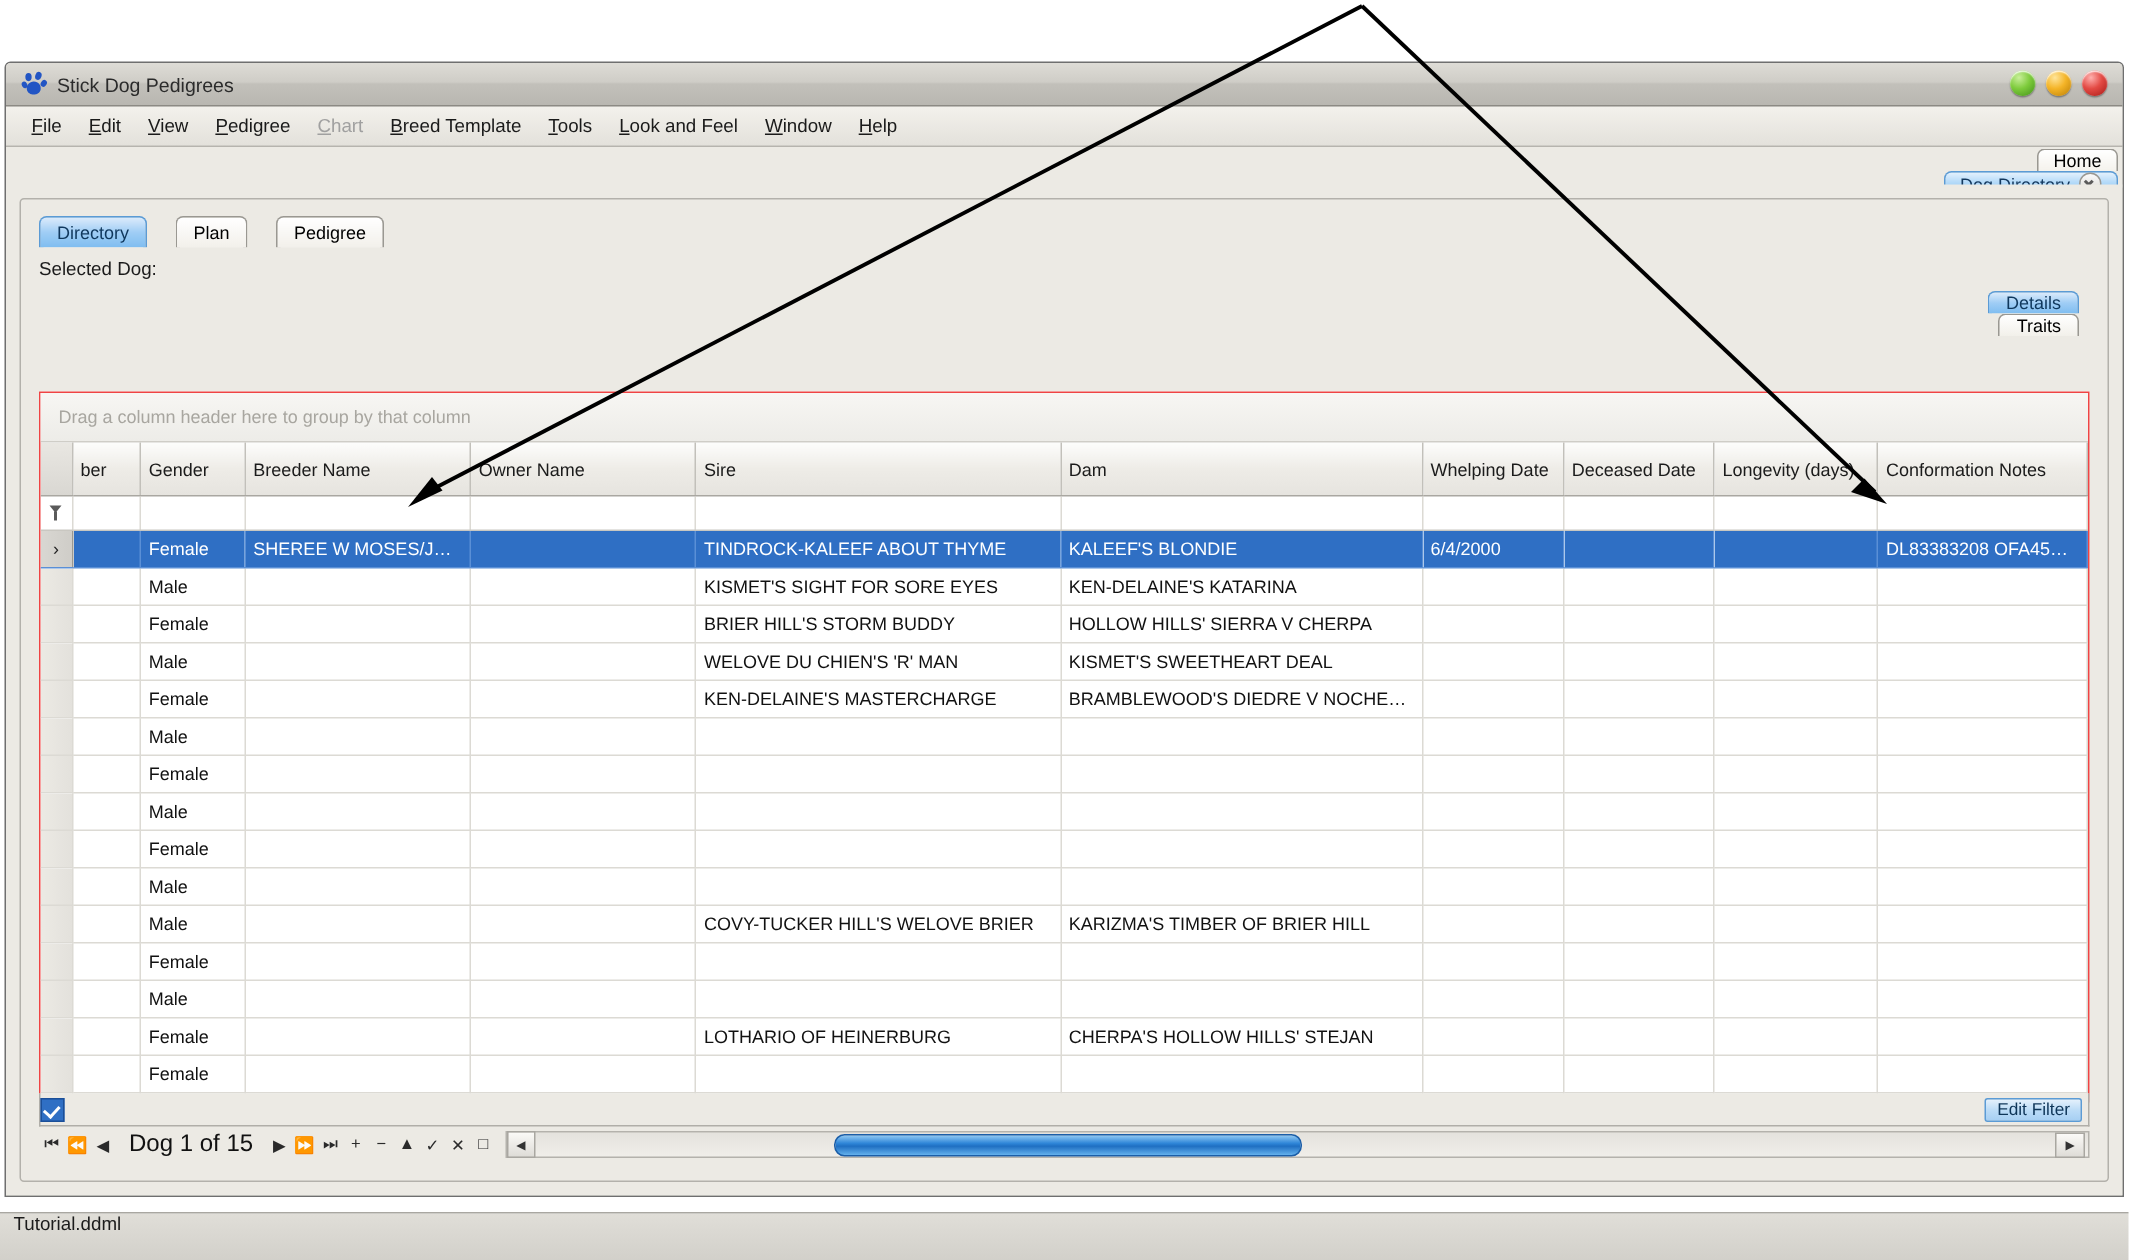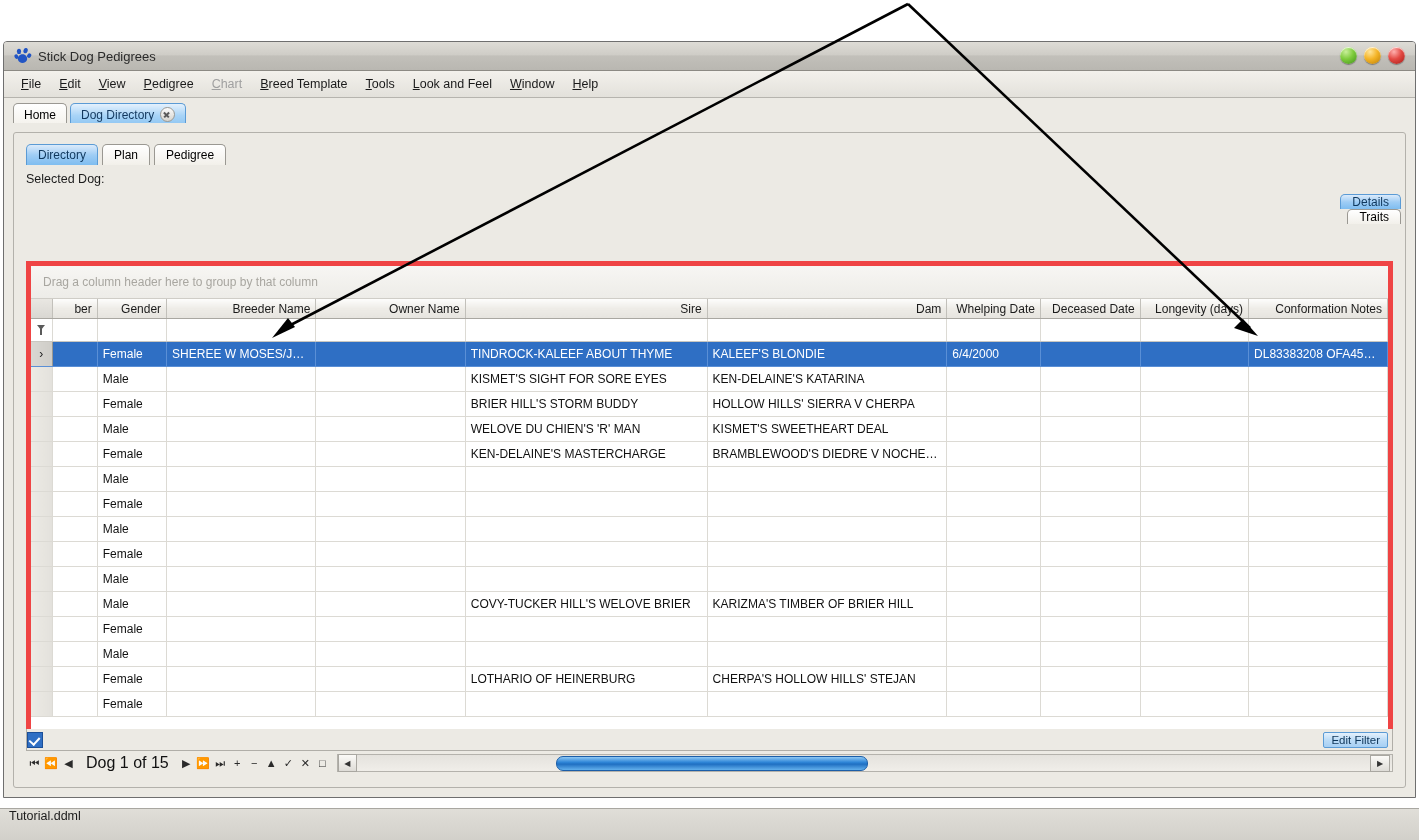--- a/index.html
+++ b/index.html
@@ -37,21 +37,21 @@
     background:linear-gradient(to bottom,#f3f1ec 0%,#e3e1db 100%);
     border-bottom:1px solid #b6b4ae;
     display:flex;align-items:center;padding-left:8px;
   }
   .menu-item{padding:3px 9px;font-size:12.5px;color:#1a1a1a;cursor:default;border-radius:2px;white-space:nowrap;}
   .menu-item.disabled{color:#a0a0a0;}
   .menu-item u{text-decoration:underline;}
   
   #tabstrip{
     height:26px;background:#eceae4;display:flex;align-items:flex-end;
-    padding-left:9px;border-bottom:1px solid #b9b7b1;
+    padding-left:9px;border-bottom:1px solid #b9b7b1;flex-direction:column;
   }
   .wtab{
     height:21px;display:flex;align-items:center;gap:6px;
     padding:0 10px;margin-right:3px;font-size:12px;
     border:1px solid #9a9892;border-bottom:none;border-radius:5px 5px 0 0;
     background:linear-gradient(to bottom,#ffffff 0%,#f4f2ec 100%);
     cursor:default;position:relative;top:1px;
   }
   .wtab.active{
     background:linear-gradient(to bottom,#e4f1fd 0%,#a8d4f7 55%,#8fc6f2 100%);
@@ -67,49 +67,49 @@
   }
   .tabclose:before{transform:rotate(45deg);} .tabclose:after{transform:rotate(-45deg);}
   
   #content{position:absolute;left:0;top:81px;right:0;bottom:0;background:#eceae4;padding:9px;box-sizing:border-box;}
   #panel{
     position:absolute;left:9px;top:9px;right:9px;bottom:9px;
     border:1px solid #b3b1ab;border-radius:3px;background:#eceae4;box-sizing:border-box;
   }
   #subtabs{display:flex;align-items:flex-end;padding:8px 0 0 12px;height:24px;}
   .stab{
-    height:20px;display:flex;align-items:center;padding:0 11px;margin-right:4px;font-size:12px;
+    height:20px;display:flex;align-items:center;padding:0 11px;margin-right:19px;font-size:12px;
     border:1px solid #9a9892;border-radius:5px 5px 0 0;border-bottom:none;
     background:linear-gradient(to bottom,#ffffff 0%,#f2f0ea 100%);cursor:default;
   }
   .stab.active{
     background:linear-gradient(to bottom,#dcebfb 0%,#9fcdf5 50%,#7fbdf0 100%);
     border-color:#5b9bd5;color:#10385d;font-weight:normal;
   }
   #selrow{display:flex;align-items:center;padding:7px 12px 4px 12px;gap:7px;}
   #selrow .lbl{font-size:12.5px;color:#1b1b1b;white-space:nowrap;}
   #seldog{
     flex:1;height:19px;line-height:19px;padding:0 5px;font-size:12.5px;
     background:#ffffff;border:1px solid #a9a7a1;box-sizing:border-box;color:#111;
   }
   #detailtabs{display:flex;align-items:flex-end;padding:4px 0 0 14px;height:24px;flex-direction:column;}
   
   #gridbox{
     position:absolute;left:12px;top:128px;right:12px;bottom:52px;
-    border:5px solid #ef4444;background:#ffffff;box-sizing:border-box;overflow:hidden;
+    border:1px solid #ef4444;background:#ffffff;box-sizing:border-box;overflow:hidden;
   }
   #groupbar{
     height:32px;background:linear-gradient(to bottom,#f7f6f3,#edece8);
     border-bottom:1px solid #cfcdc7;
     display:flex;align-items:center;padding-left:12px;
     font-size:12px;color:#a8a6a0;
   }
   table.grid{border-collapse:collapse;width:100%;table-layout:fixed;}
   table.grid th{
-    height:19px;font-size:12px;font-weight:normal;text-align:right;padding:0 5px;
+    height:35px;font-size:12px;font-weight:normal;text-align:left;padding:0 5px;
     background:linear-gradient(to bottom,#fdfdfc 0%,#eeece7 50%,#e6e4df 100%);
     border-right:1px solid #c2c0ba;border-bottom:1px solid #a9a7a1;
     color:#1b1b1b;overflow:hidden;white-space:nowrap;
   }
   table.grid th.rowhdr{background:linear-gradient(to bottom,#e9e7e2,#d9d7d2);padding:0;}
   table.grid td{
     height:24px;font-size:12px;padding:0 5px;color:#111;
     border-right:1px solid #dcdad4;border-bottom:1px solid #dcdad4;
     overflow:hidden;white-space:nowrap;text-overflow:ellipsis;
   }

